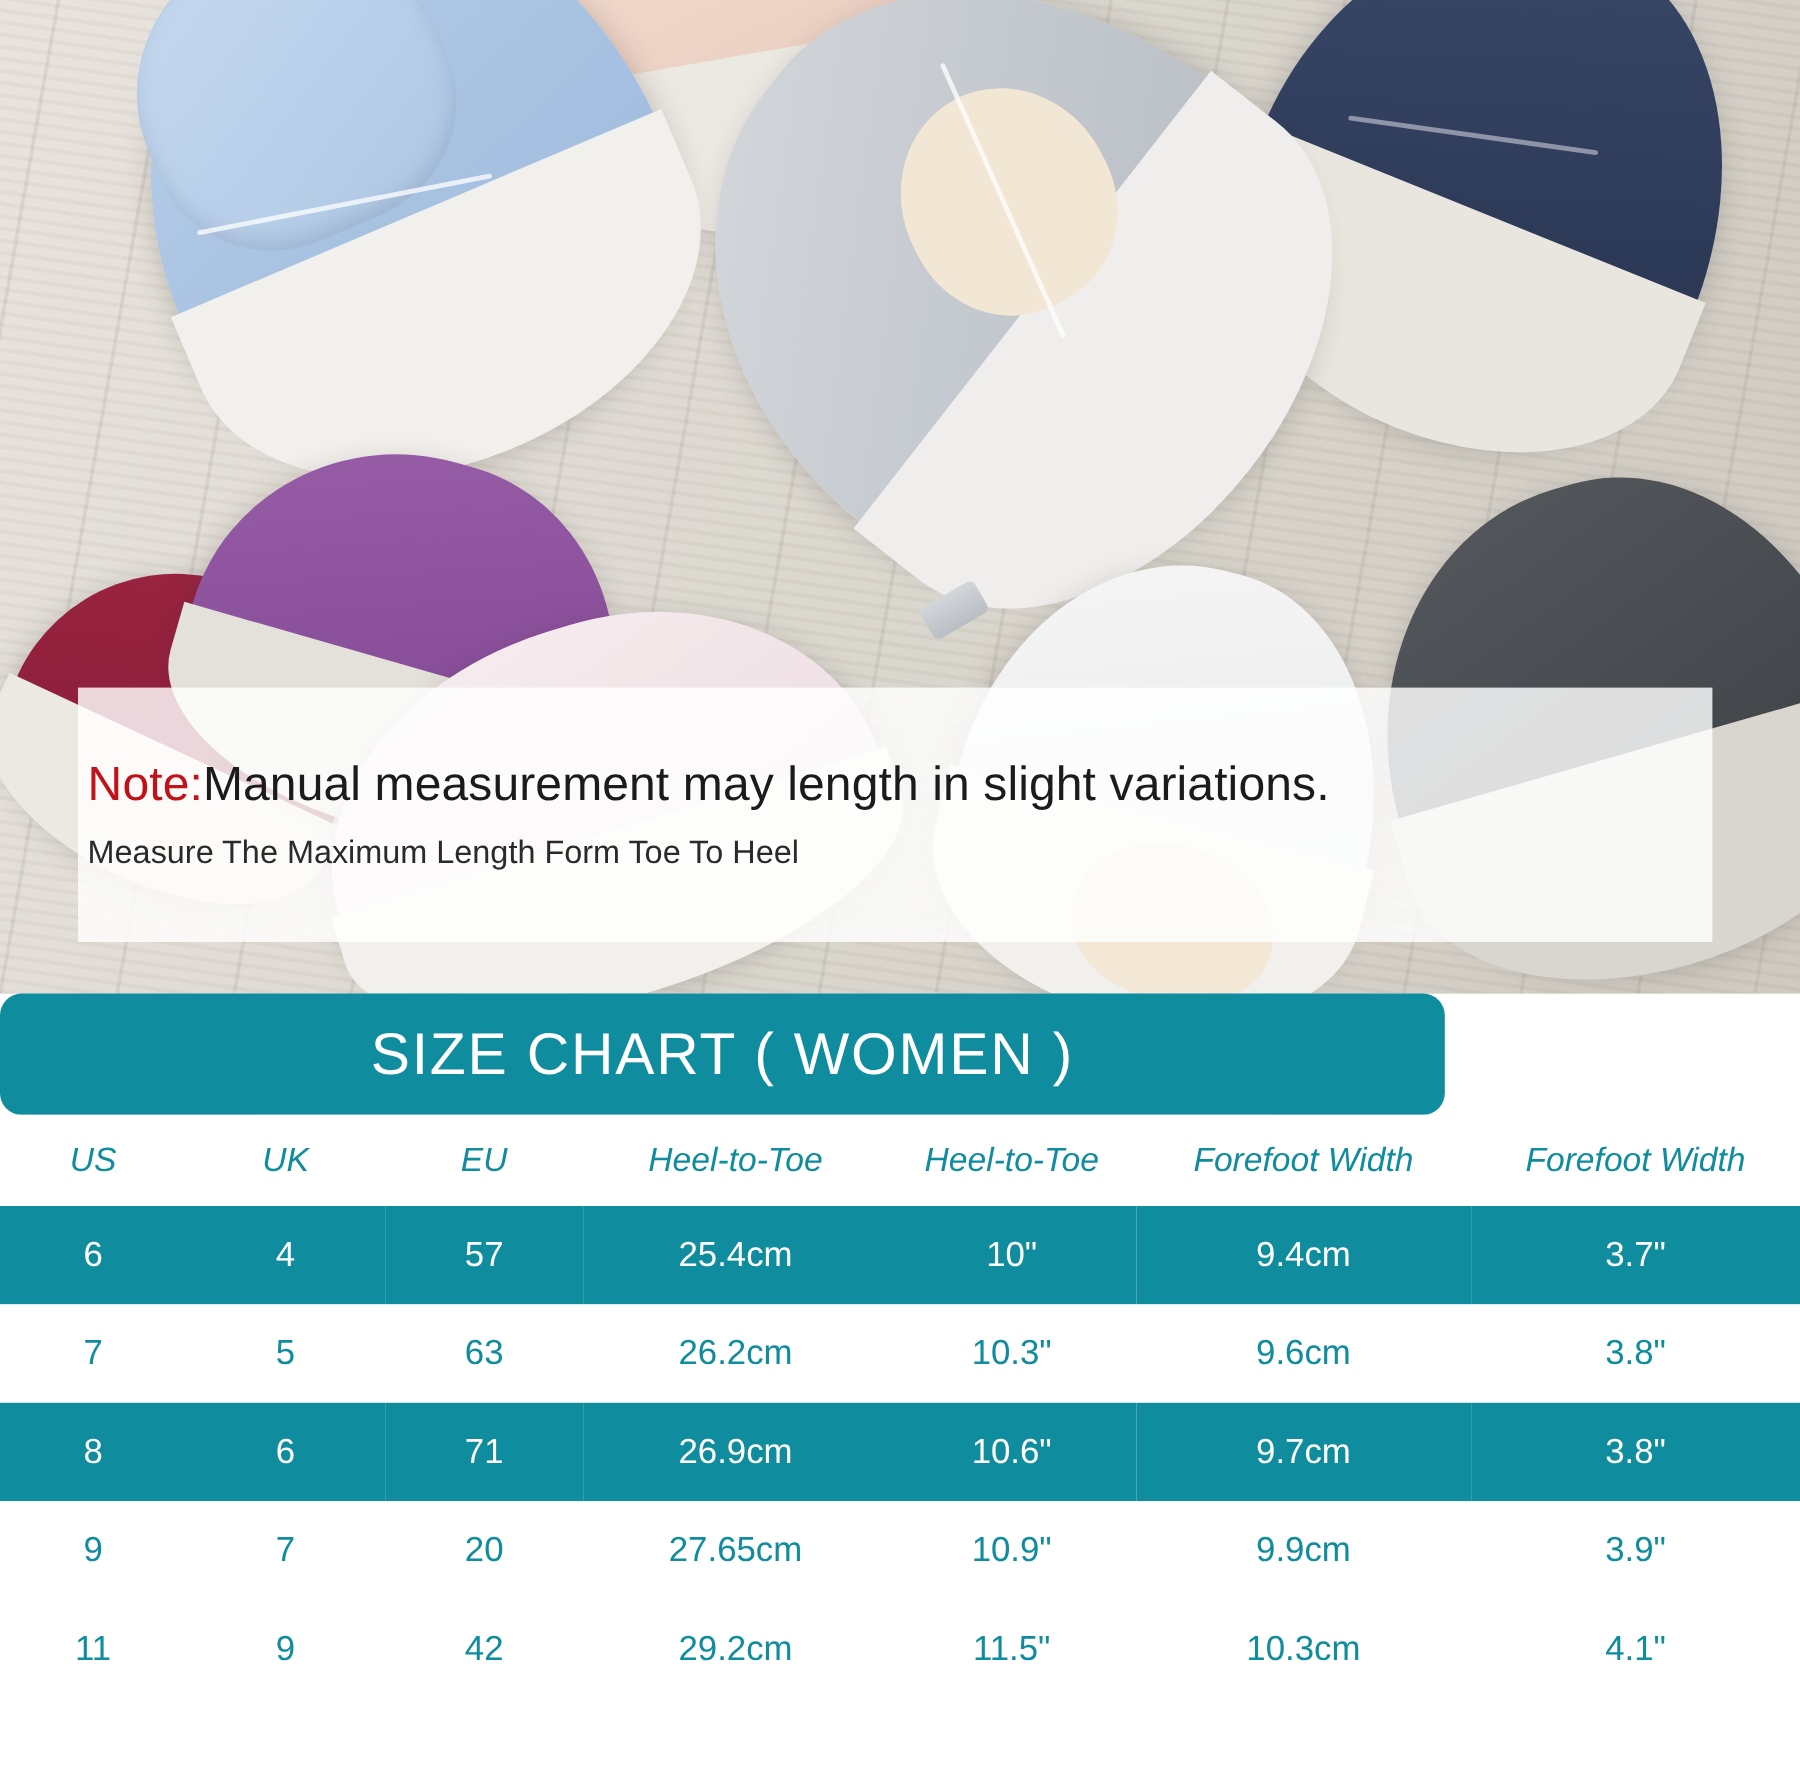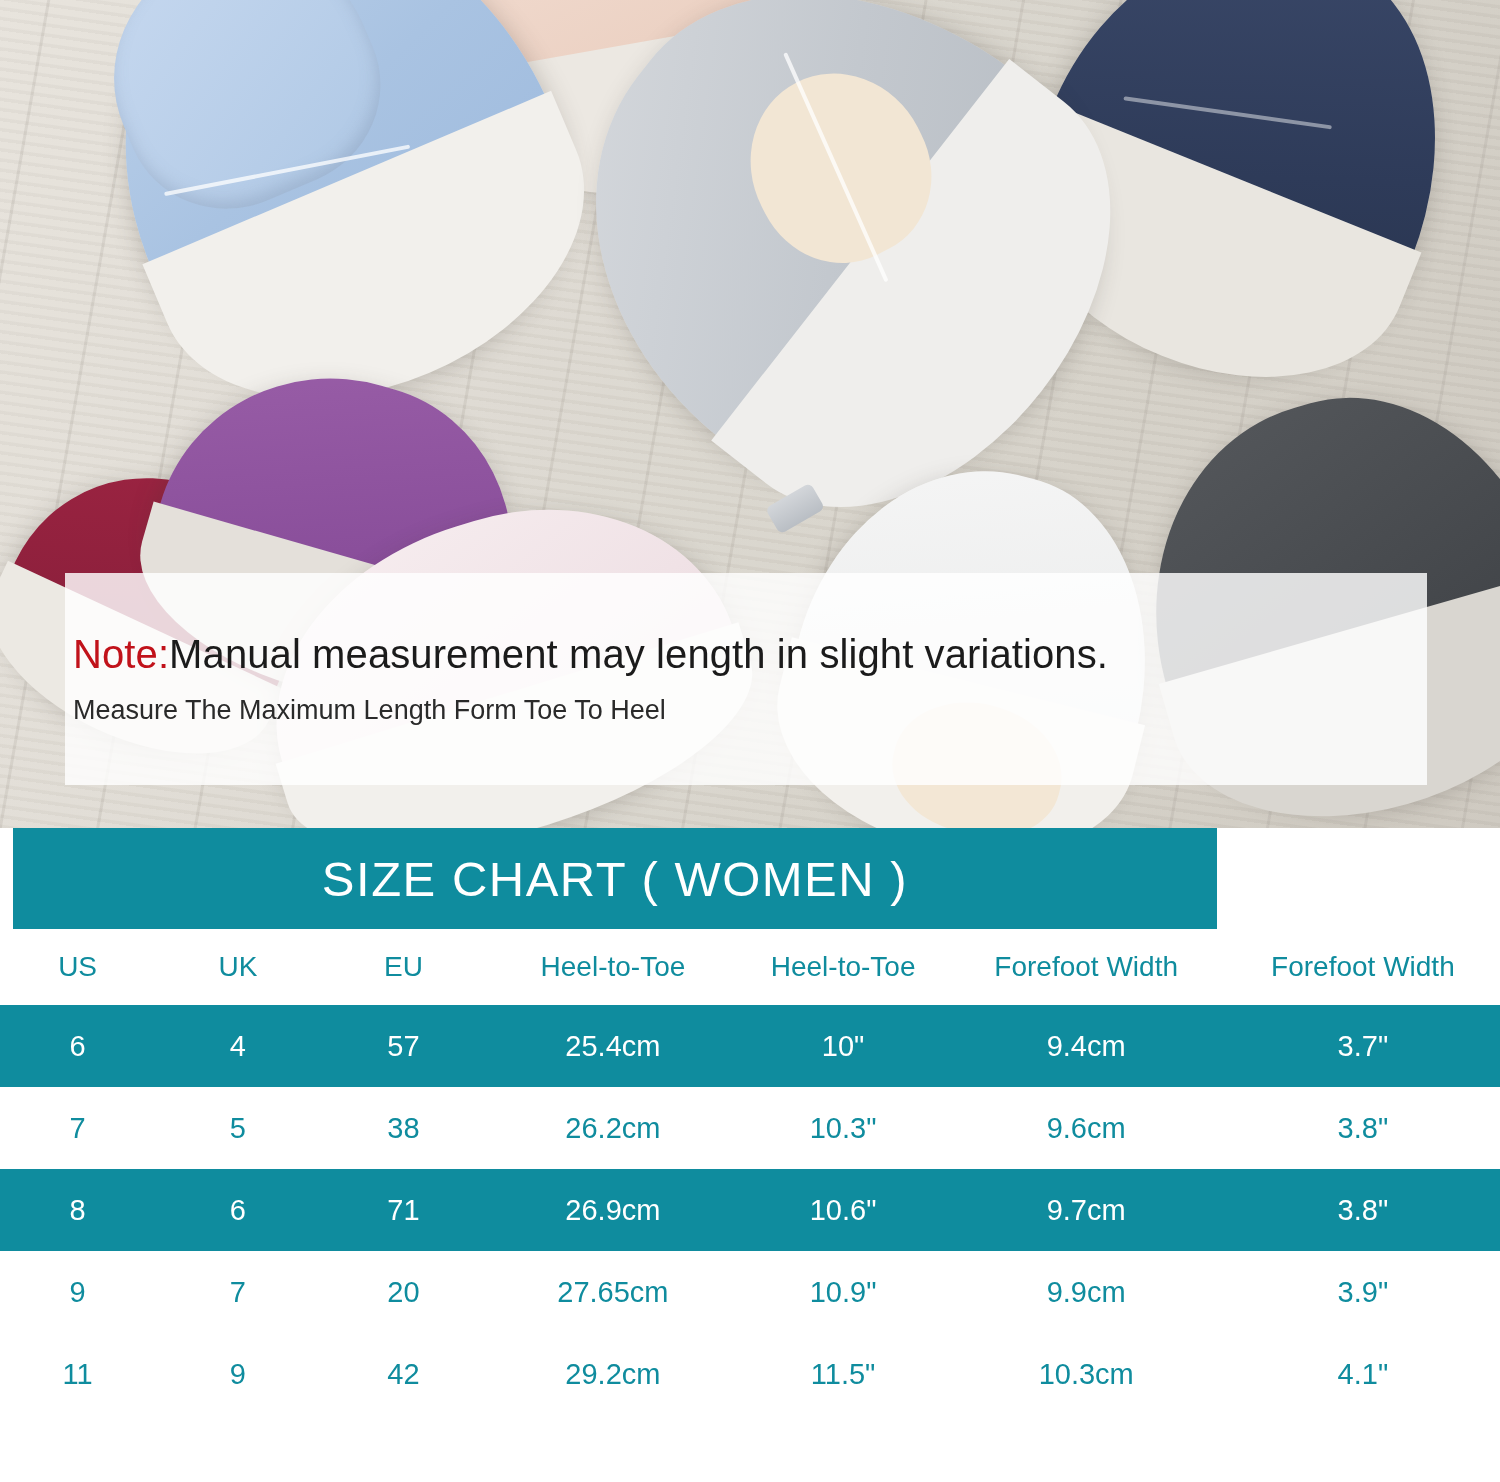--- a/index.html
+++ b/index.html
@@ -204,26 +204,27 @@
   .note-line2 {
     font-size: 27px;
     color: #2a2a2a;
     margin-top: 18px;
     white-space: nowrap;
   }
 
   
   .chart-title-bar {
     position: absolute;
-    left: 13px; top: 828px;
+    left: 0; top: 828px;
     width: 1204px; height: 101px;
     background: #0f8c9e;
     display: flex;
     align-items: center;
     justify-content: center;
+    border-radius: 18px;
   }
   .chart-title {
     color: #ffffff;
     font-size: 49px;
     letter-spacing: 1.5px;
   }
 
   table.size-table {
     position: absolute;
     left: 0; top: 929px;
@@ -236,20 +237,21 @@
     text-align: center;
     font-size: 29px;
     height: 80px;
     font-weight: normal;
   }
   table.size-table thead th {
     color: #0f8c9e;
     font-size: 28px;
     height: 74px;
     background: #ffffff;
+    font-style: italic;
   }
   table.size-table tbody tr.odd td {
     background: #0f8c9e;
     color: #ffffff;
   }
   table.size-table tbody tr.even td {
     background: #ffffff;
     color: #0f8c9e;
   }
   table.size-table col.c-us { width: 150px; }
@@ -351,21 +353,21 @@
       <td>4</td>
       <td>57</td>
       <td>25.4cm</td>
       <td>10"</td>
       <td>9.4cm</td>
       <td>3.7"</td>
     </tr>
     <tr class="even">
       <td>7</td>
       <td>5</td>
-      <td>38</td>
+      <td>63</td>
       <td>26.2cm</td>
       <td>10.3"</td>
       <td>9.6cm</td>
       <td>3.8"</td>
     </tr>
     <tr class="odd">
       <td>8</td>
       <td>6</td>
       <td>71</td>
       <td>26.9cm</td>

